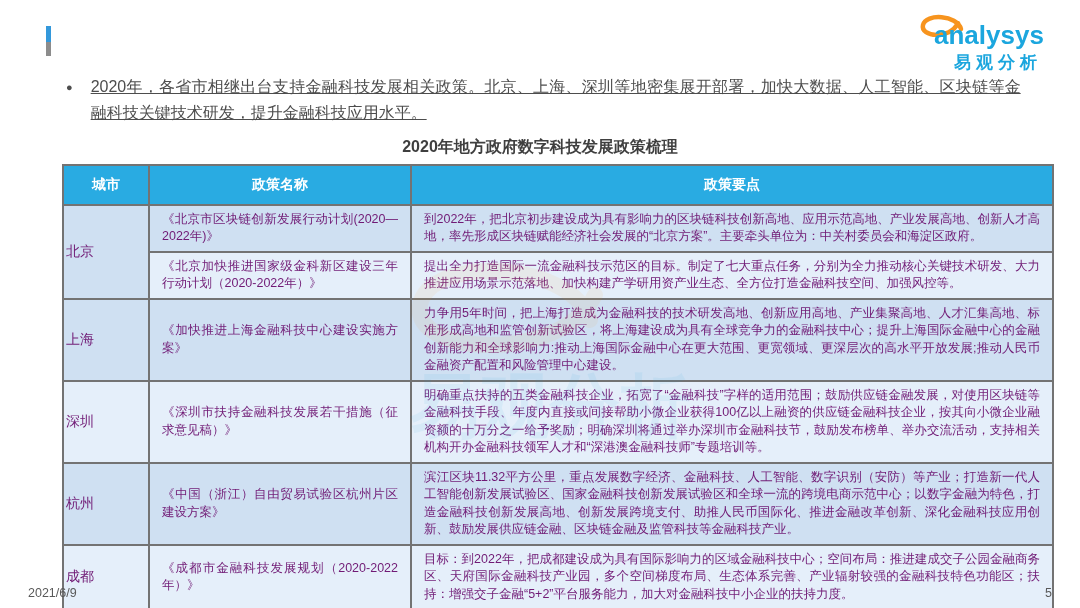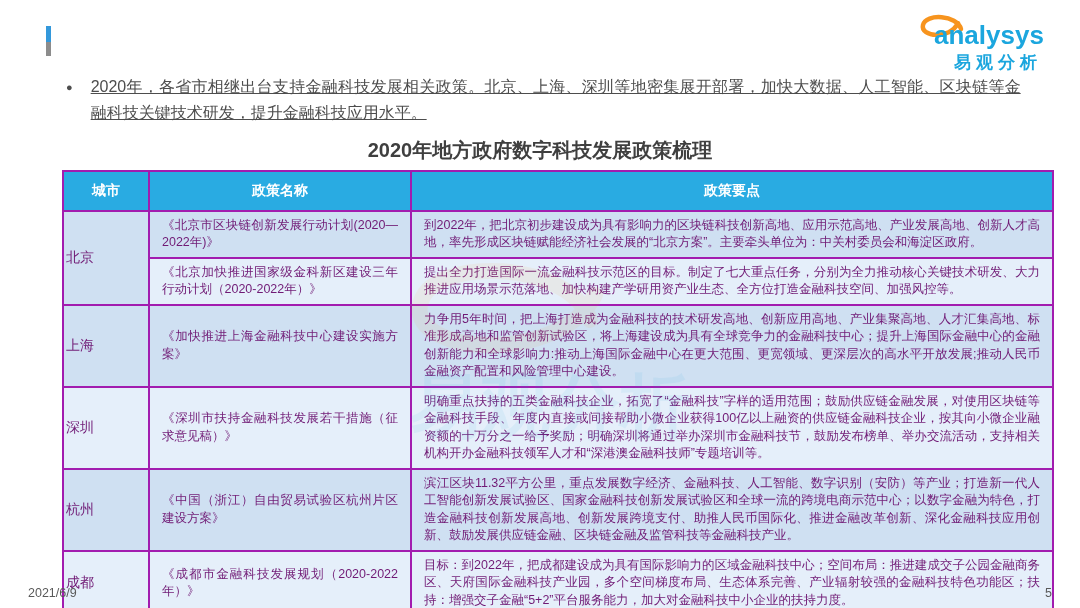--- a/index.html
+++ b/index.html
@@ -24,30 +24,30 @@
   
   .bullet-row{
     display:flex;align-items:flex-start;
     margin:18px 52px 0 66px;color:#4d4d4d;
   }
   .dot{font-size:11px;line-height:26px;margin-right:18px;color:#4d4d4d;flex:0 0 auto;}
   .bullet-row p{margin:0;font-size:16px;line-height:1.65;max-width:930px;text-align:justify;text-decoration:underline;}
 
   
   .table-title{
-    text-align:center;font-size:20px;font-weight:bold;color:#3f3f3f;
+    text-align:center;font-size:16px;font-weight:bold;color:#3f3f3f;
     margin:10px 0 6px 0;
   }
 
   
   .policy-table{
     border-collapse:collapse;table-layout:fixed;
     width:956px;margin-left:62px;
   }
-  .policy-table th,.policy-table td{border:2px solid #a21caf;}
+  .policy-table th,.policy-table td{border:2px solid #737373;}
   .policy-table th{
     background:var(--header-bg);color:#ffffff;
     font-size:14px;font-weight:bold;height:34px;padding:2px 6px;
   }
   .col-city{width:72px;}
   .col-name{width:248px;}
   .col-points{width:628px;}
   .policy-table td{
     font-size:12.5px;line-height:1.4;color:#701a75;
     padding:5px 12px;vertical-align:middle;text-align:justify;

